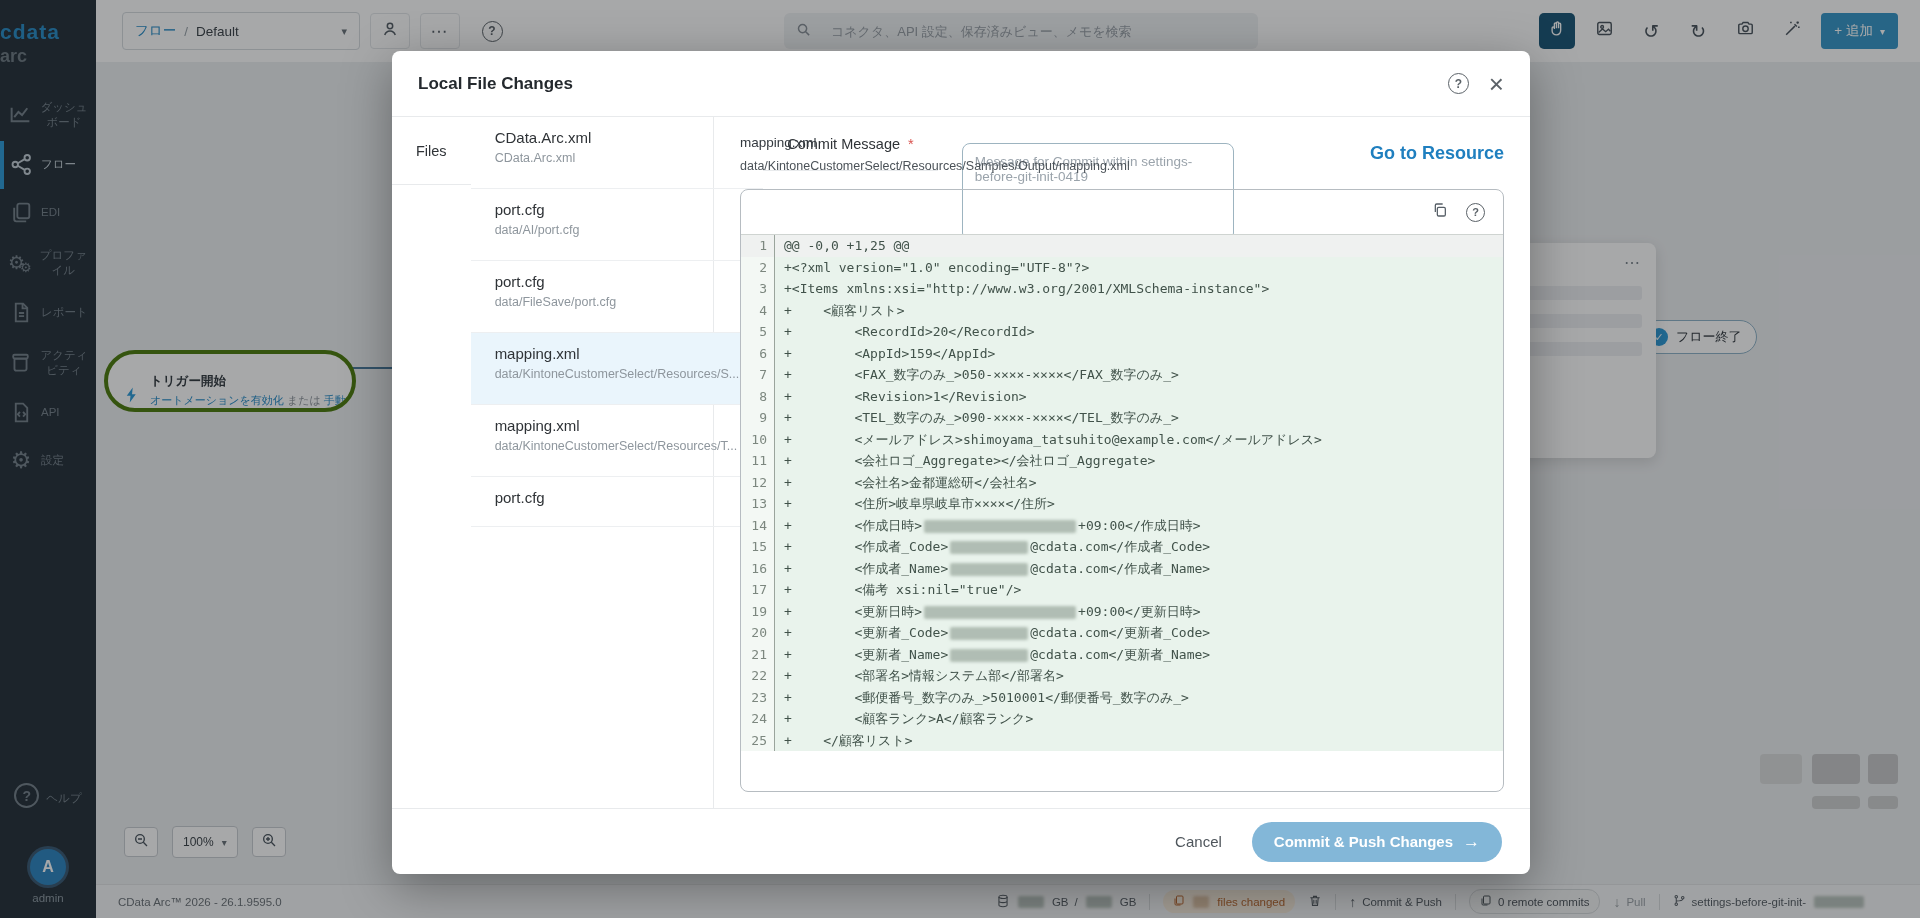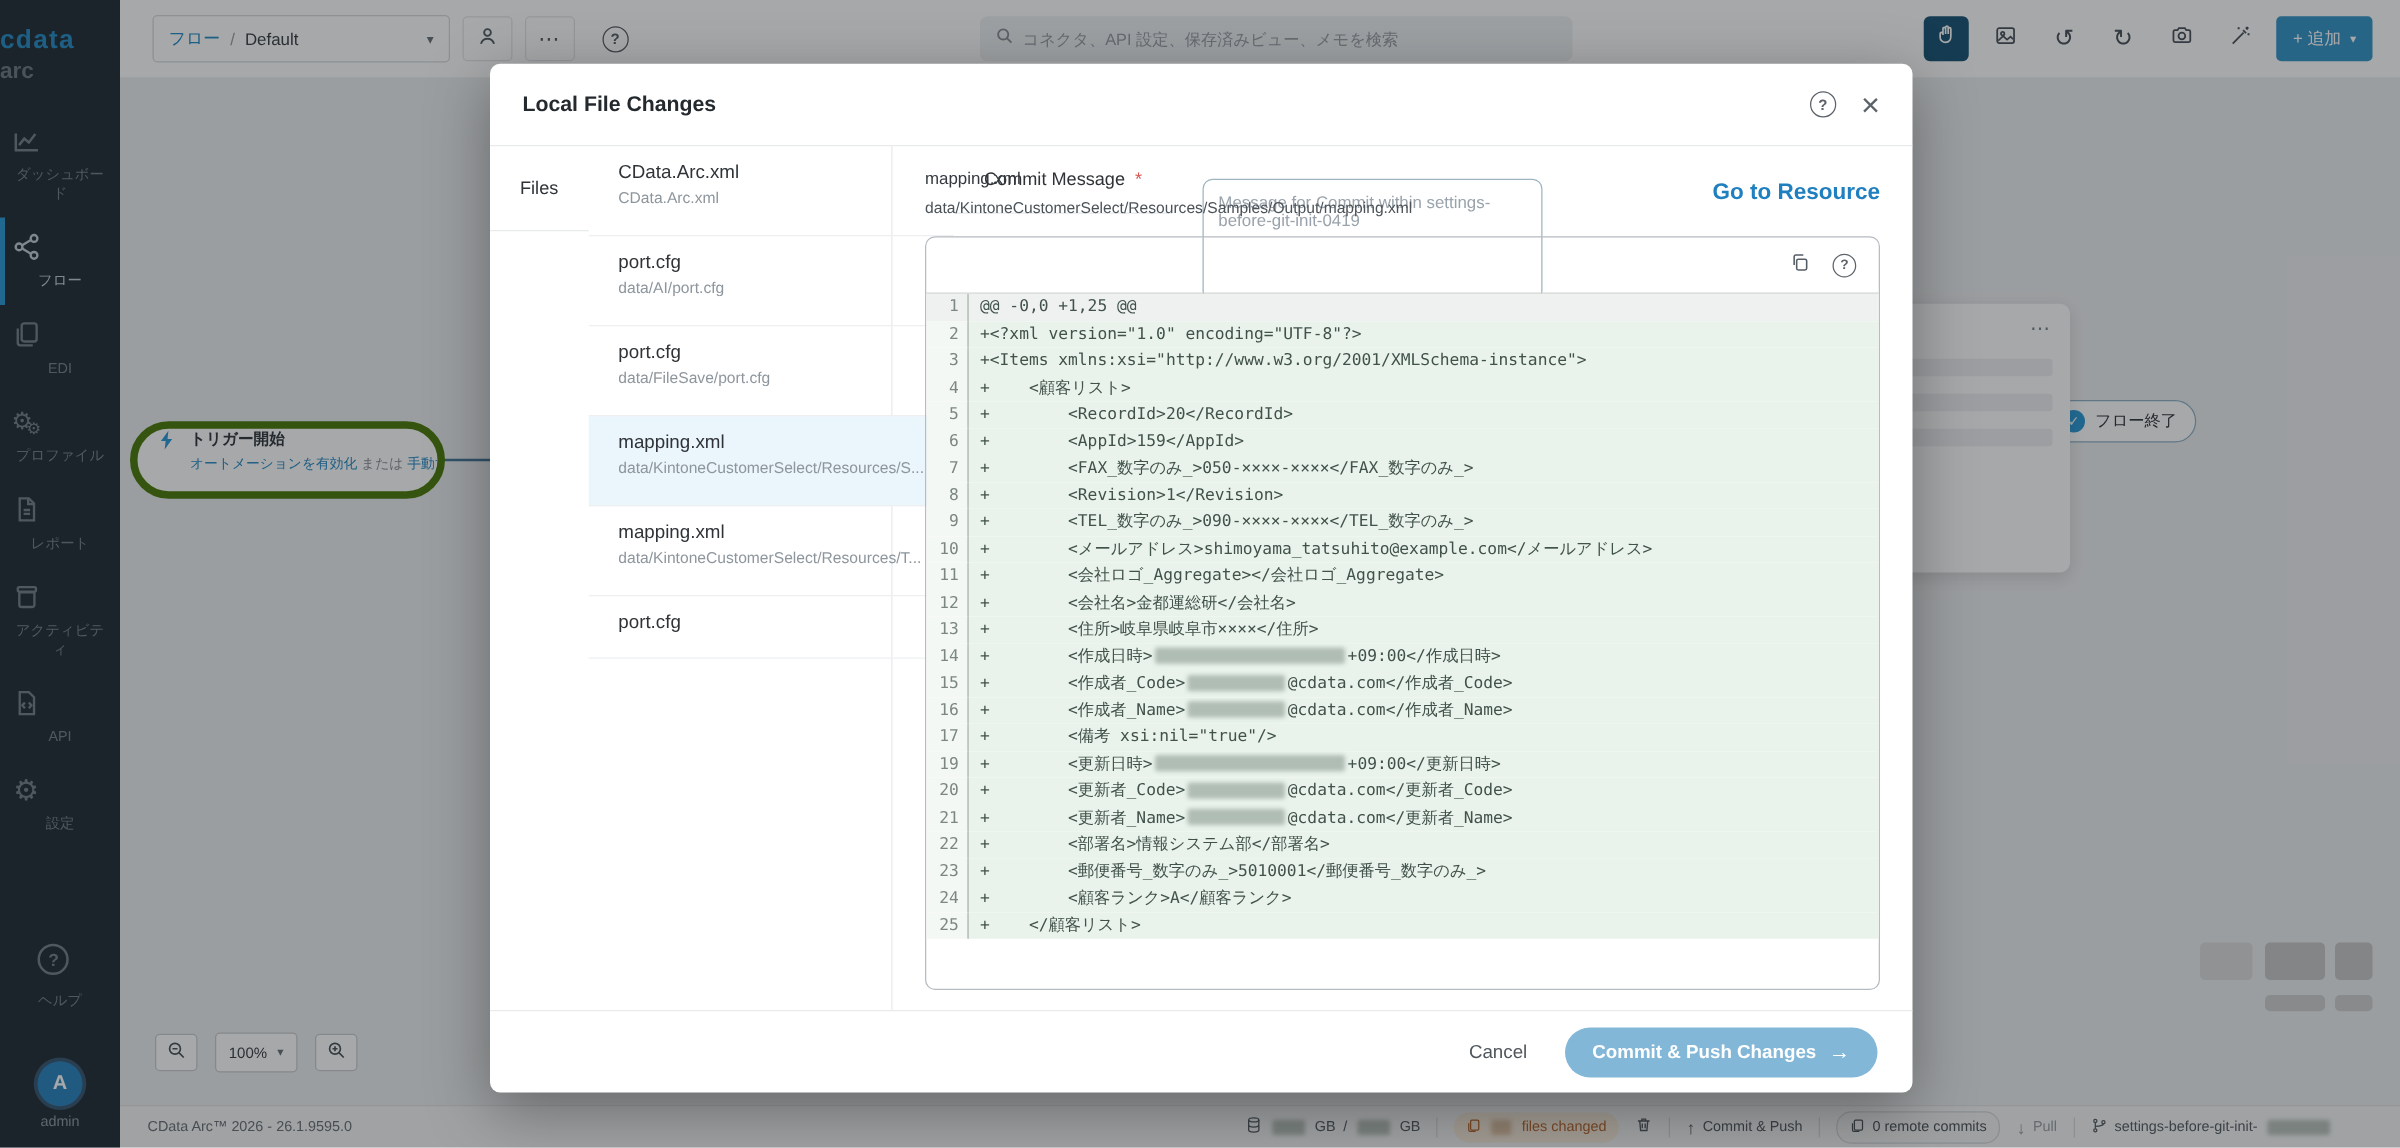--- a/index.html
+++ b/index.html
@@ -5,54 +5,54 @@
   * { margin:0; padding:0; box-sizing:border-box; }
   html,body { width:1920px; height:918px; overflow:hidden; font-family:"Liberation Sans",sans-serif; background:#edeff1; }
   .redact{display:inline-block;height:12px;border-radius:2px;background:#b9c3bd;filter:blur(1.5px);vertical-align:middle;margin:0 2px;}
 
   
   .sidebar{position:absolute;left:0;top:0;bottom:0;width:96px;background:#26313a;z-index:10;}
   .logo{padding-top:20px;}
   .logo-cdata{font-size:21px;font-weight:bold;color:#2a8dc7;letter-spacing:1px;}
   .logo-arc{font-size:18px;color:#6e7a83;margin-top:2px;font-weight:bold;}
   .side-nav{margin-top:22px;}
-  .nav-item{display:flex;flex-direction:column;gap:7px;padding:11px 4px;cursor:pointer;color:#76828c;border-left:4px solid transparent;border-right:4px solid transparent;}
+  .nav-item{display:flex;flex-direction:row;align-items:center;gap:7px;padding:11px 4px;cursor:pointer;color:#76828c;border-left:4px solid transparent;border-right:4px solid transparent;}
   .nav-item.active{border-left-color:#2e9bd8;color:#c3ced6;}
   .nav-icon{width:26px;height:26px;display:flex;align-items:center;justify-content:center;}
   .nav-icon svg{width:25px;height:25px;}
   .nav-label{font-size:11.5px;line-height:1.3;text-align:center;}
   .side-bottom{position:absolute;bottom:14px;left:0;right:0;display:flex;flex-direction:column;align-items:center;color:#76828c;}
   .help-circle{width:25px;height:25px;border:2px solid #76828c;border-radius:50%;display:flex;align-items:center;justify-content:center;font-size:14px;font-weight:bold;}
   .help-label{font-size:11.5px;margin-top:6px;}
   .avatar{width:36px;height:36px;border-radius:50%;background:#2e86c1;color:#fff;display:flex;align-items:center;justify-content:center;font-weight:bold;font-size:16px;margin-top:30px;box-shadow:0 0 0 3px #3a5a74;}
   .avatar-name{font-size:11.5px;margin-top:7px;color:#8e9aa3;}
 
   
   .topbar{position:absolute;left:96px;top:0;right:0;height:62px;background:#ffffff;display:flex;align-items:center;}
   .breadcrumb{margin-left:26px;width:238px;height:38px;border:1px solid #d6dbdf;border-radius:4px;display:flex;align-items:center;padding:0 12px;gap:8px;font-size:13.5px;cursor:pointer;}
   .bc-section{color:#2a8dc7;}
   .bc-sep{color:#9aa2a9;}
   .bc-current{color:#3c4349;}
   .bc-caret{margin-left:auto;color:#6a737a;font-size:11px;}
   .tb-btn{height:36px;min-width:40px;border:1px solid #e3e7ea;border-radius:4px;background:#fff;display:flex;align-items:center;justify-content:center;color:#555e66;margin-left:10px;cursor:pointer;}
   .tb-plain{border:none;margin-left:12px;}
-  .searchbox{position:absolute;left:688px;top:13px;width:474px;height:36px;background:#f0f2f4;border-radius:6px;display:flex;align-items:center;padding:0 12px;gap:7px;}
+  .searchbox{position:absolute;left:688px;top:13px;width:474px;height:36px;background:#f0f2f4;border-radius:6px;display:flex;align-items:center;padding:0 12px;gap:20px;}
   .searchbox svg{flex:none;}
   .searchbox input{border:none;background:transparent;outline:none;flex:1;font-size:13px;color:#3c4349;font-family:"Liberation Sans",sans-serif;}
   .searchbox input::placeholder{color:#99a1a8;}
   .tb-right{position:absolute;right:22px;top:13px;display:flex;align-items:center;gap:11px;}
   .icon-btn{width:36px;height:36px;border-radius:5px;display:flex;align-items:center;justify-content:center;color:#4a545d;cursor:pointer;font-size:19px;}
   .icon-btn.dark{background:#1c5777;color:#fff;}
   .add-btn{height:36px;background:#3796c8;color:#fff;border-radius:4px;display:flex;align-items:center;gap:7px;padding:0 13px;font-size:13.5px;cursor:pointer;}
   .add-caret{font-size:10px;}
 
   
   .canvas{position:absolute;left:96px;top:62px;right:0;bottom:34px;background:#edeff1;}
   .flow-line{position:absolute;height:2px;background:#48799c;}
-  .trigger-node{position:absolute;left:8px;top:275px;width:252px;height:62px;background:#fff;border:6px solid #4d7c0f;border-radius:32px;display:flex;align-items:flex-start;gap:9px;padding:0 14px 0 15px;overflow:hidden;}
+  .trigger-node{position:absolute;left:8px;top:288px;width:252px;height:62px;background:#fff;border:4px solid #4d7c0f;border-radius:32px;display:flex;align-items:flex-end;gap:9px;padding:0 14px 0 15px;overflow:hidden;}
   .tn-text{min-width:0;}
   .tn-title{font-size:12.5px;font-weight:bold;color:#333a40;white-space:nowrap;}
   .tn-sub{font-size:11px;margin-top:3px;white-space:nowrap;}
   .tn-link{color:#2a8dc7;cursor:pointer;}
   .tn-conj{color:#8b9299;}
   .end-node{position:absolute;left:1544px;top:258px;height:34px;background:#fff;border:1px solid #8fb3c8;border-radius:18px;display:flex;align-items:center;gap:8px;padding:0 14px 0 9px;}
   .check-circle{width:18px;height:18px;border-radius:50%;background:#2e9bd8;color:#fff;font-size:11px;display:flex;align-items:center;justify-content:center;}
   .en-label{font-size:13px;color:#333a40;}
   .ghost-card{position:absolute;left:1410px;top:181px;width:150px;height:215px;background:#fff;border-radius:8px;box-shadow:0 4px 14px rgba(0,0,0,.12);padding:10px 14px;}
   .ghost-dots{text-align:right;color:#7c858d;font-size:16px;letter-spacing:2px;}

